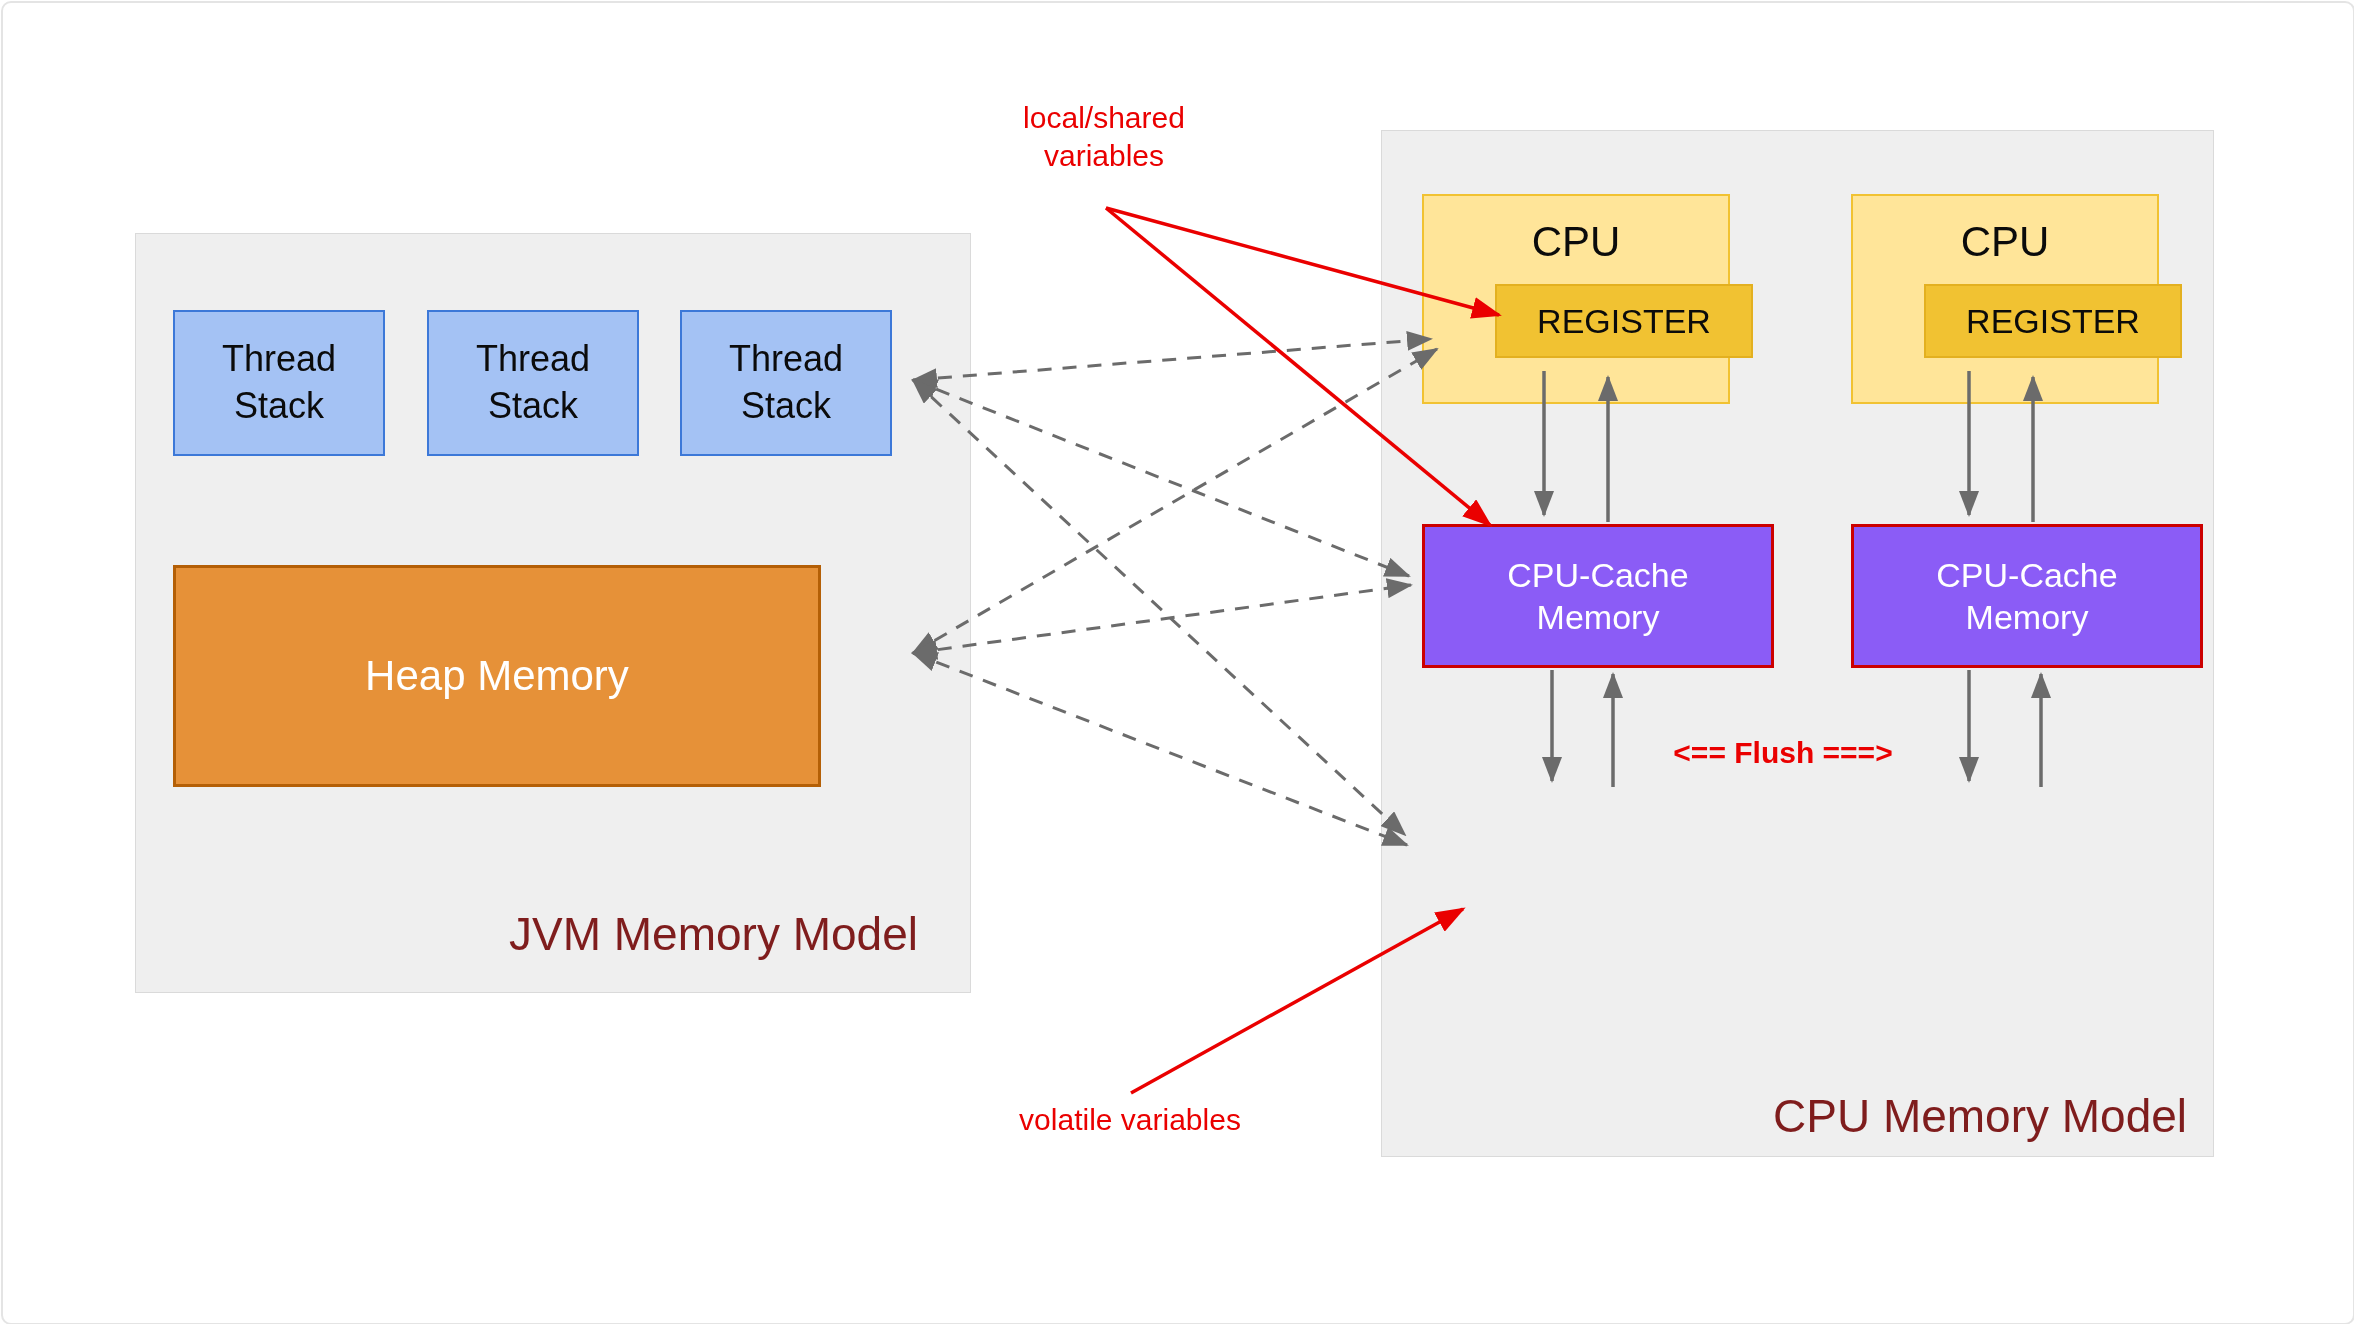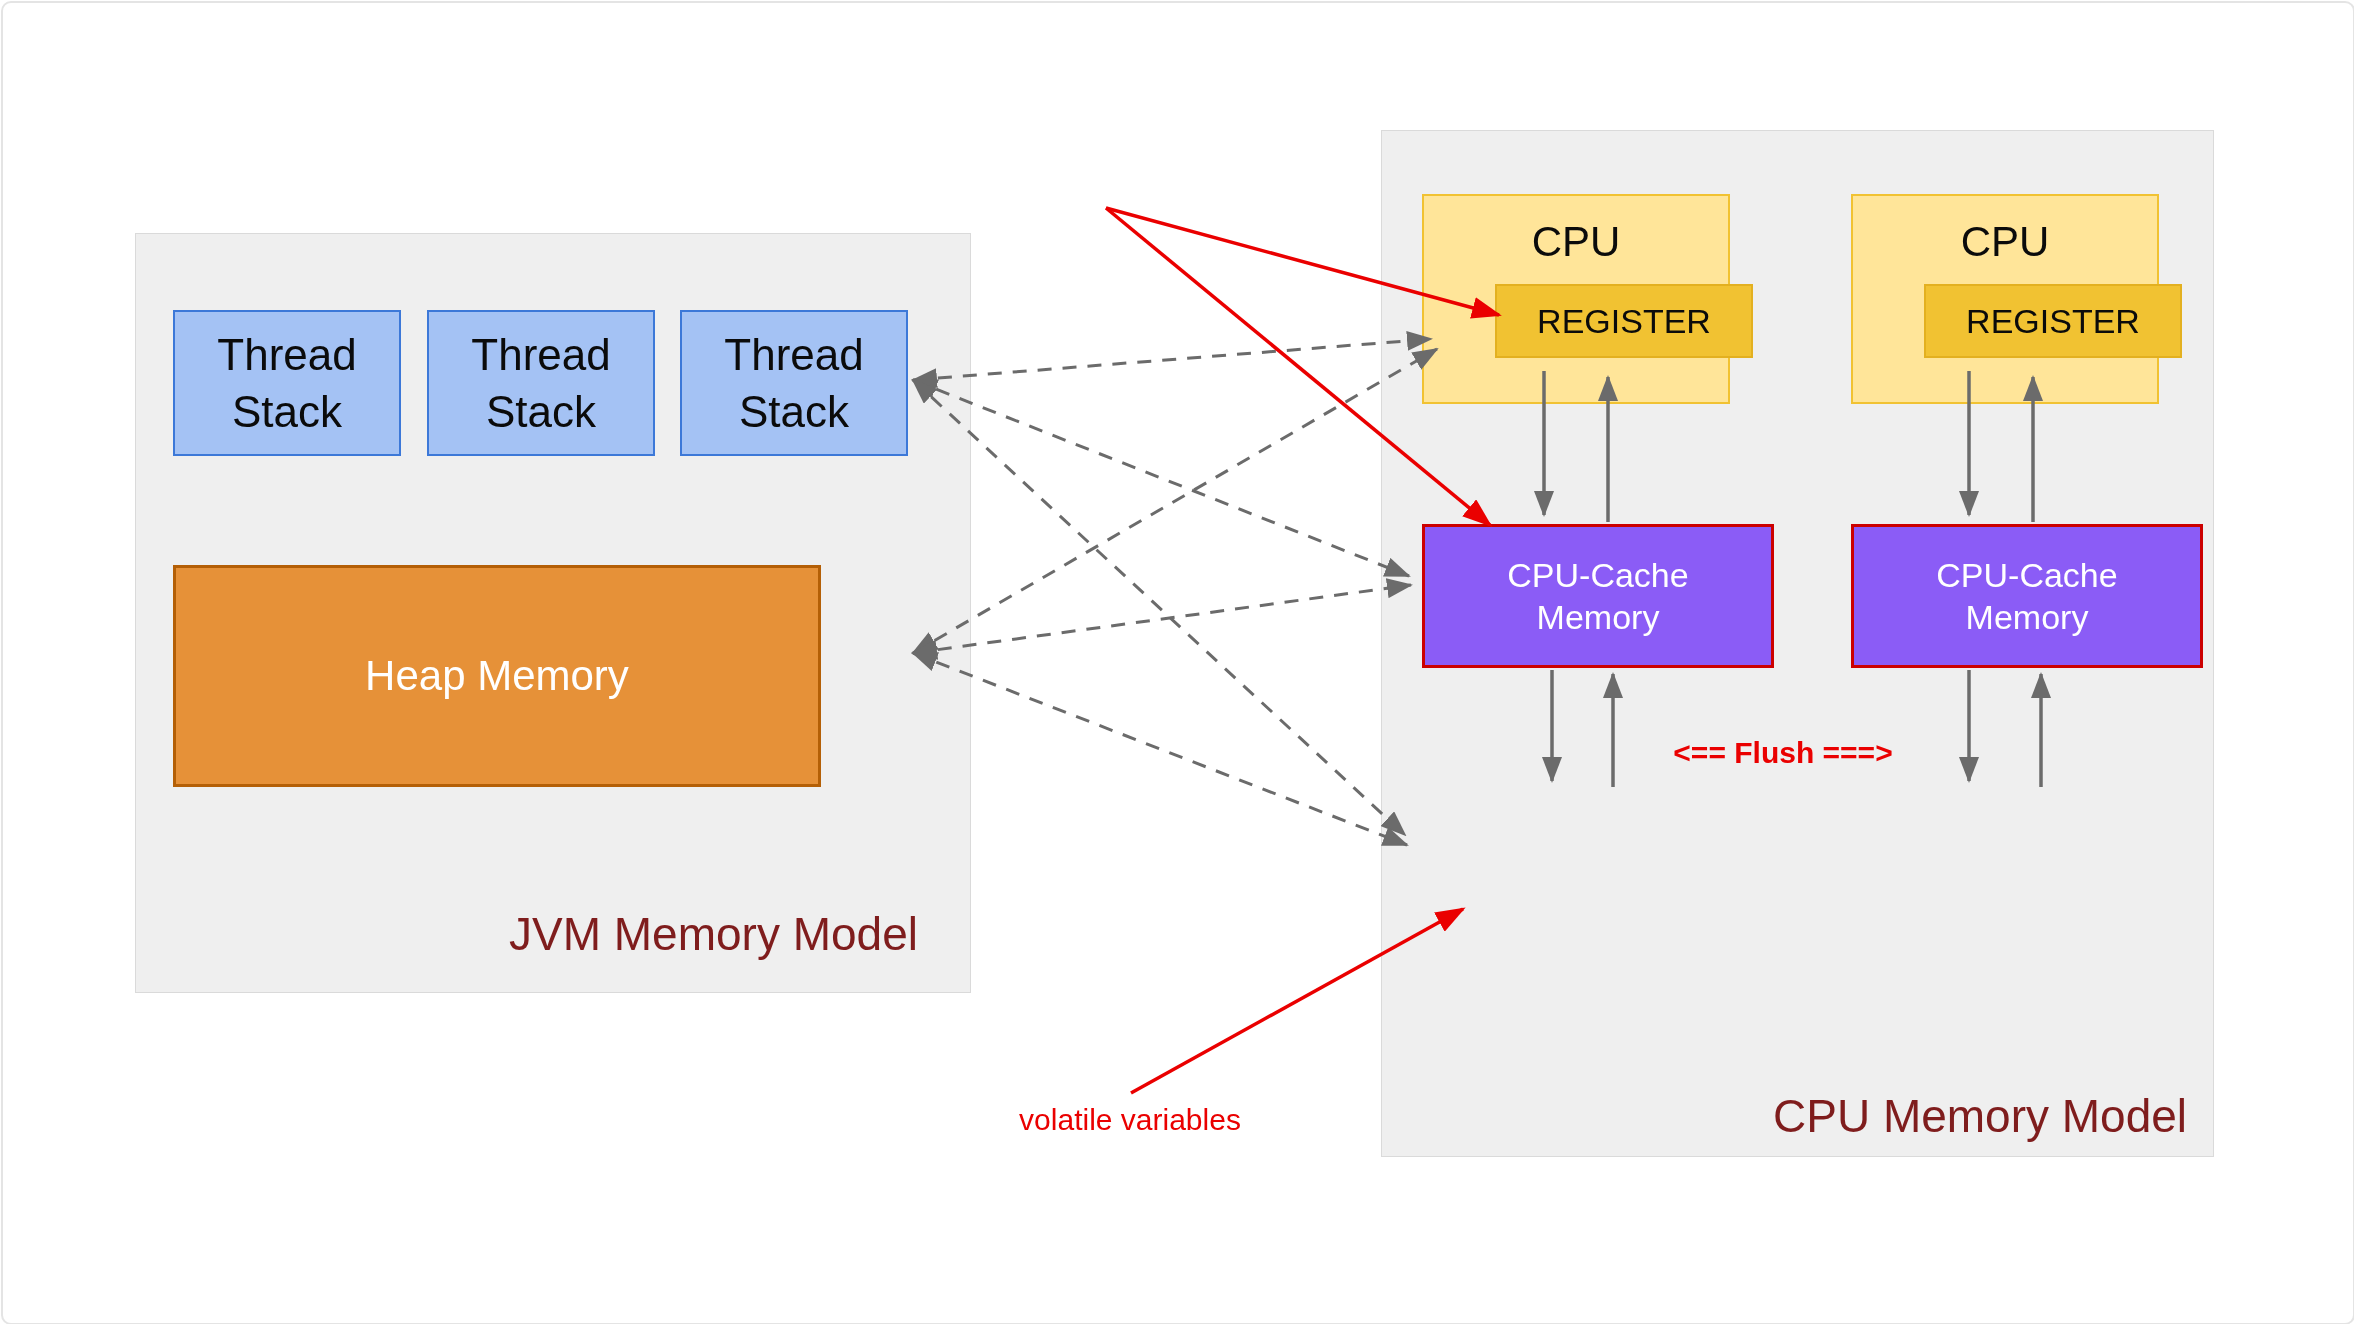--- a/index.html
+++ b/index.html
@@ -5,22 +5,22 @@
   html,body{margin:0;padding:0;background:#fff;}
   body{font-family:"Liberation Sans","DejaVu Sans",sans-serif;}
   .canvas{
     position:relative;width:2350px;height:1320px;margin:1px;
     background:#ffffff;border:2px solid #e4e4e4;border-radius:10px;
     overflow:hidden;
   }
   .panel{position:absolute;background:#efefef;border:1px solid #dadada;}
   .box{position:absolute;display:flex;align-items:center;justify-content:center;
        text-align:center;white-space:pre-line;box-sizing:border-box;}
-  .thread{width:228px;height:146px;top:307px;background:#a4c2f4;border:2px solid #3c78d8;
-          font-size:44px;line-height:1.3;color:#0b0b0b;}
+  .thread{width:212px;height:146px;top:307px;background:#a4c2f4;border:2px solid #3c78d8;
+          font-size:36px;line-height:1.3;color:#0b0b0b;}
   .heap{left:170px;top:562px;width:648px;height:222px;background:#e69138;border:3px solid #b45f06;
         font-size:42px;color:#ffffff;}
   .cpu-box{top:191px;width:308px;height:210px;background:#ffe599;border:2px solid #f1c232;
            align-items:flex-start;padding-top:22px;font-size:42px;color:#0b0b0b;}
   .register{top:281px;width:258px;height:74px;background:#f1c232;border:2px solid #e3b020;
             font-size:34px;color:#0b0b0b;margin-left:48px;}
   .cache{top:521px;width:352px;height:144px;background:#8b5cf6;border:3px solid #cc0000;
          font-size:34px;line-height:1.25;color:#ffffff;}
   .ram{left:1419px;top:786px;width:732px;height:180px;background:#6aa84f;border:3px solid #38761d;
        font-size:42px;color:#ffffff;}
@@ -59,20 +59,22 @@
   <div class="box cpu-box" style="left:1848px;">CPU</div>
   <div class="box register" style="left:1873px;">REGISTER</div>
   <div class="box cache" style="left:1848px;">CPU-Cache
 Memory</div>
 
 
   <div class="flush">&lt;== Flush ===&gt;</div>
 
   <div class="panel-title" style="left:1770px;top:1060px;margin-top:26px;">CPU Memory Model</div>
 
+  <div class="red-note" style="left:951px;top:96px;">local/shared
+variables</div>
   <div class="red-note" style="left:977px;top:1098px;white-space:nowrap;">volatile variables</div>
 
   <svg class="overlay" viewBox="0 0 2350 1320">
     <defs>
       <marker id="ag" markerUnits="userSpaceOnUse" markerWidth="26" markerHeight="20" refX="24" refY="10" orient="auto-start-reverse">
         <path d="M0,0 L26,10 L0,20 Z" fill="#6b6b6b"></path>
       </marker>
       <marker id="ar" markerUnits="userSpaceOnUse" markerWidth="30" markerHeight="22" refX="27" refY="11" orient="auto">
         <path d="M0,0 L30,11 L0,22 Z" fill="#ea0000"></path>
       </marker>

